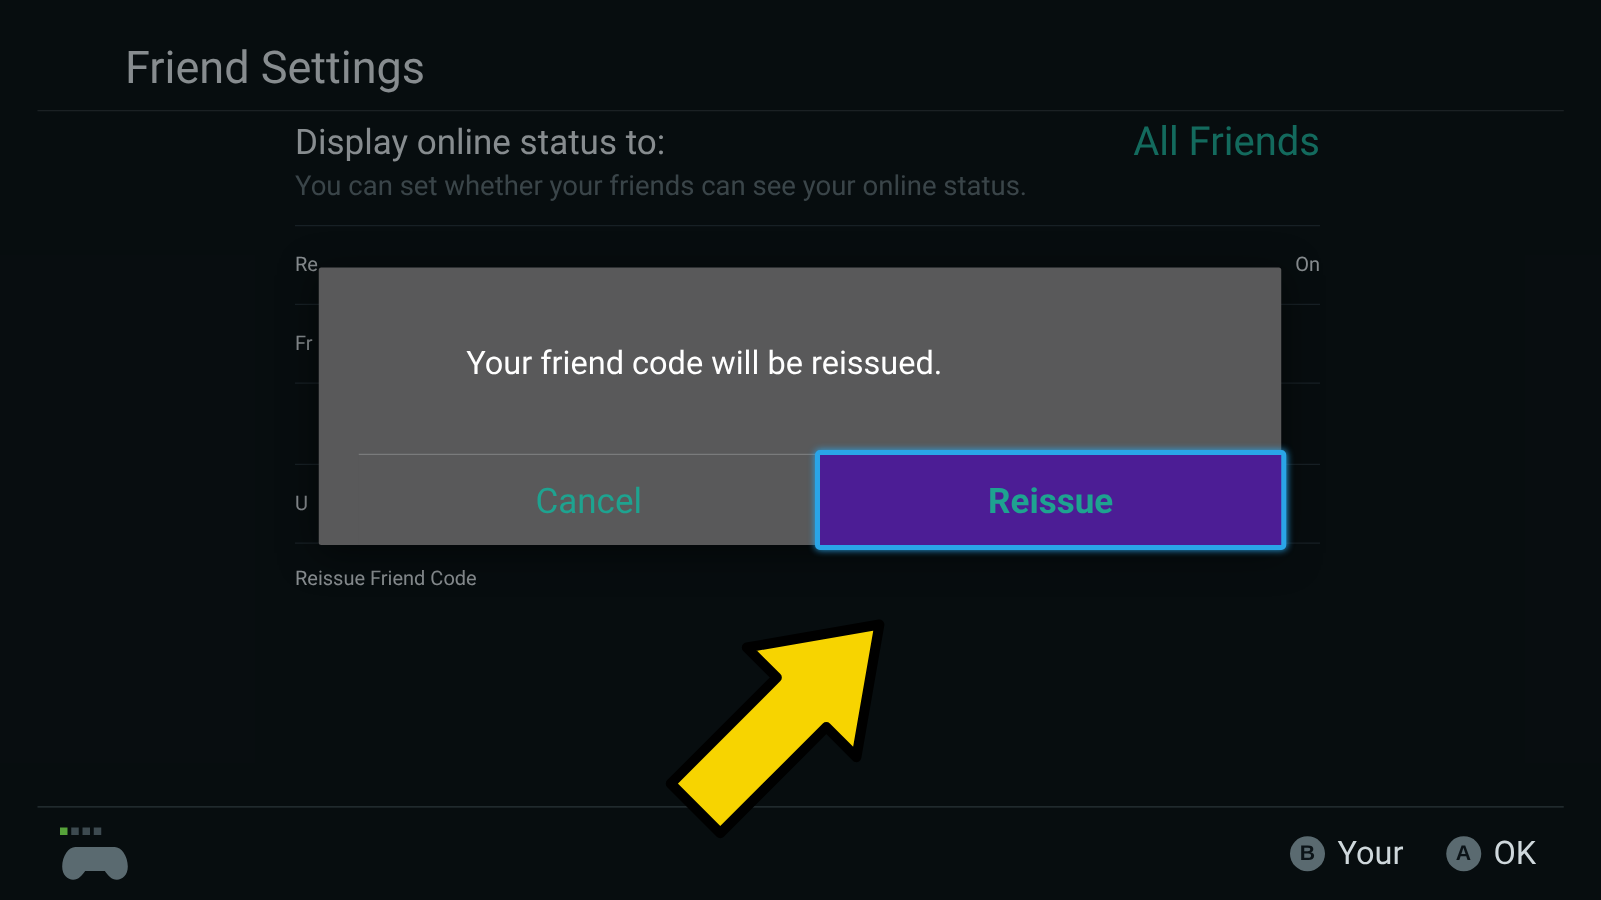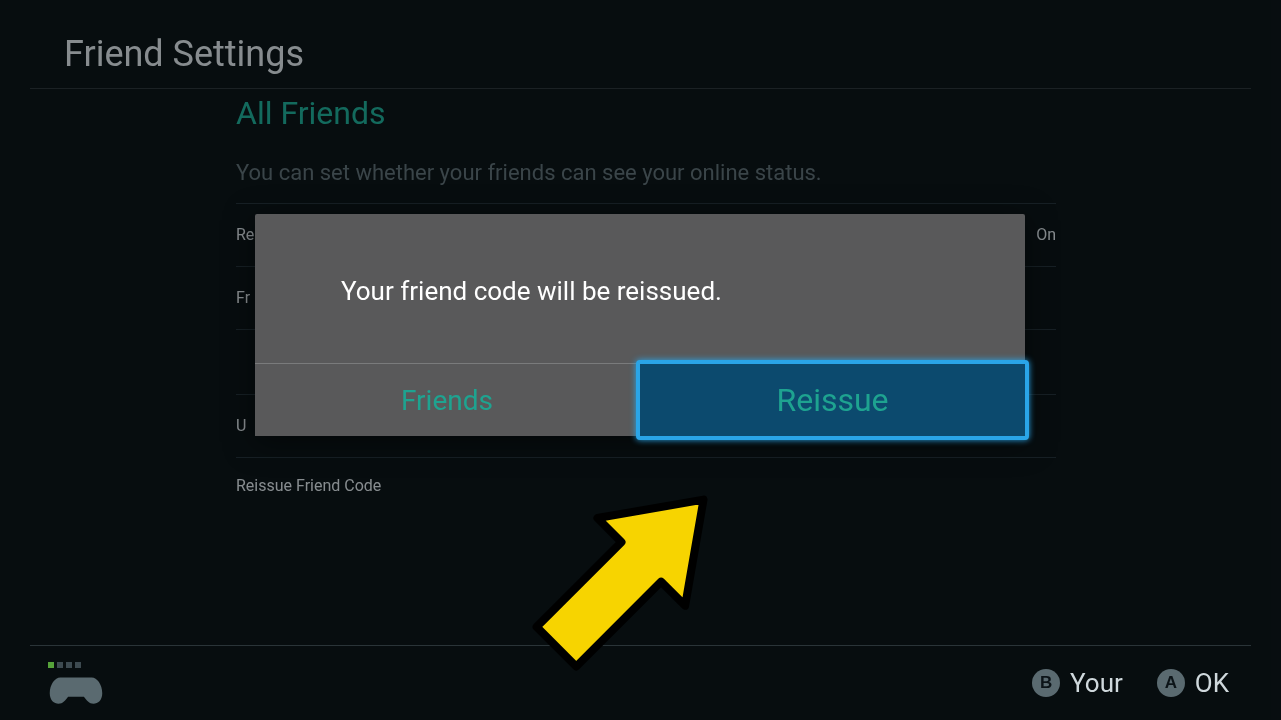--- a/index.html
+++ b/index.html
@@ -6,21 +6,21 @@
   html, body { width: 1281px; height: 720px; overflow: hidden; }
   body {
     background: #0c1418;
     font-family: -apple-system, "Segoe UI", Roboto, Arial, sans-serif;
     color: #cfd8dc;
     position: relative;
   }
 
   
   .header {
-    padding: 33px 0 18px 64px;
+    padding: 33px 0 18px 100px;
   }
   .header h1 {
     font-size: 36px;
     font-weight: 400;
     color: #cfd8dc;
   }
   .hr-full {
     position: absolute;
     top: 88px;
     left: 30px;
@@ -48,21 +48,20 @@
   }
   .row .value {
     font-size: 32px;
     color: #1ea390;
   }
   .sub {
     font-size: 22px;
     color: #5a6a70;
     line-height: 1.25;
     padding-bottom: 16px;
-    margin-top: 23px;
   }
   .divider {
     height: 1px;
     background: #24323a;
     width: 100%;
   }
   .row2 {
     display: flex;
     justify-content: space-between;
     align-items: center;
@@ -79,20 +78,21 @@
 
   
   .dialog {
     position: absolute;
     left: 255px;
     top: 214px;
     width: 770px;
     background: #59595a;
     border-radius: 2px;
     box-shadow: 0 6px 30px rgba(0,0,0,0.5);
+    padding-left: 32px;
   }
   .dialog-body {
     padding: 60px 86px 54px 86px;
   }
   .dialog-body p {
     color: #fff;
     font-size: 26px;
     line-height: 1.35;
   }
   .dialog-sep {
@@ -119,27 +119,28 @@
   }
   .btn-reissue-wrap {
     flex: 1 1 50%;
     position: relative;
   }
   .btn-reissue {
     position: absolute;
     inset: -4px;
     border: 4px solid #2aa5e8;
     border-radius: 4px;
-    background: #0c4a6e;
+    background: #4c1d95;
     color: #1ea390;
     display: flex;
     align-items: center;
     justify-content: center;
-    font-size: 32px;
+    font-size: 28px;
     box-shadow: 0 0 6px #2aa5e8;
+    font-weight: bold;
   }
 
   
   .bottom-hr {
     position: absolute;
     bottom: 74px;
     left: 30px;
     right: 30px;
     height: 1px;
     background: #2a3438;
@@ -208,20 +209,21 @@
 </head>
 <body>
 
 <div class="header">
   <h1>Friend Settings</h1>
 </div>
 <div class="hr-full"></div>
 
 <div class="content">
   <div class="row">
+    <span class="label">Display online status to:</span>
     <span class="value">All Friends</span>
   </div>
   <div class="sub">
     <div>You can set whether your friends can see your online status.</div>
   </div>
   <div class="divider"></div>
 
   <div class="row2">
     <span class="label">Re</span>
     <span class="value">On</span>
@@ -247,21 +249,21 @@
 </div>
 
 <div class="overlay"></div>
 
 <div class="dialog">
   <div class="dialog-body">
     <p>Your friend code will be reissued.</p>
   </div>
   <div class="dialog-sep"></div>
   <div class="dialog-actions">
-    <div class="btn btn-cancel">Friends</div>
+    <div class="btn btn-cancel">Cancel</div>
     <div class="btn-reissue-wrap">
       <div class="btn-reissue">Reissue</div>
     </div>
   </div>
 </div>
 
 <div class="bottom-hr"></div>
 <div class="controller">
   <div class="dots">
     <div class="dot on"></div>

